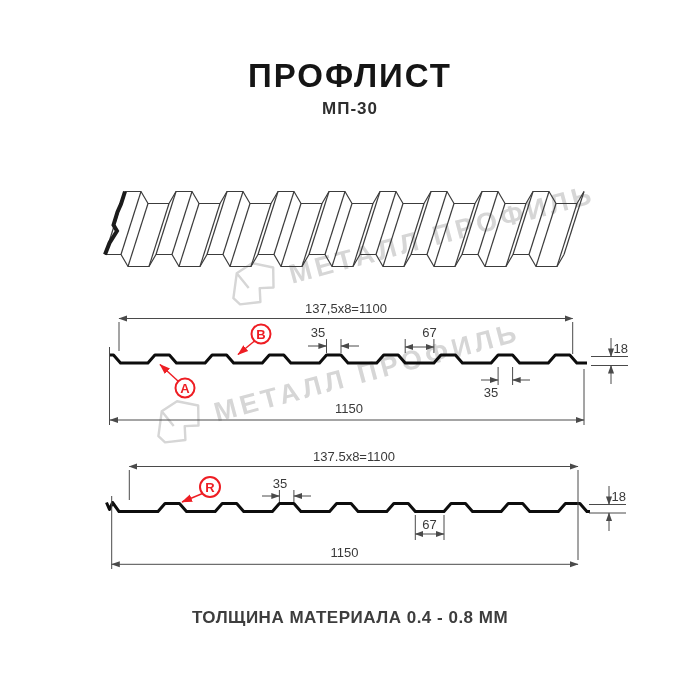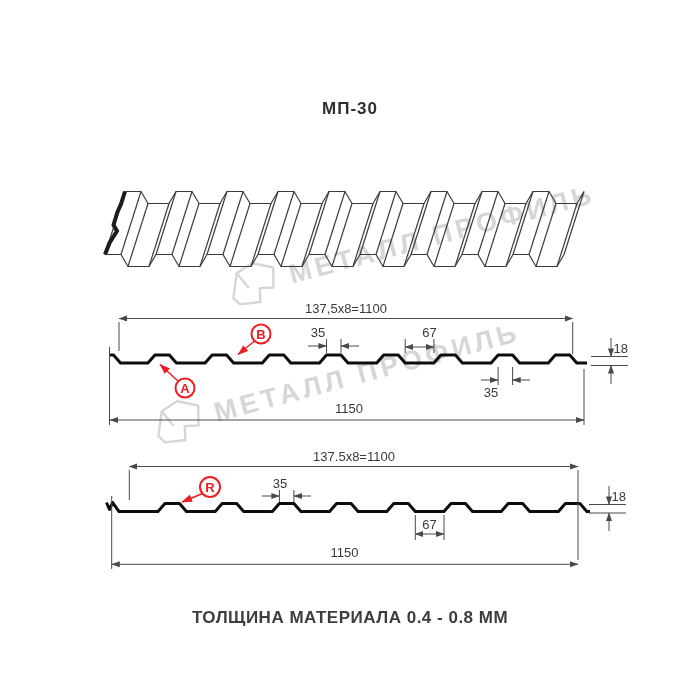--- a/index.html
+++ b/index.html
@@ -24,20 +24,21 @@
   .sheet{stroke:#3c3c3c;stroke-width:1.2;fill:none;}
   .sheetedge{stroke:#1c1c1c;stroke-width:4;fill:none;}
   .redline{stroke:#ee1d23;stroke-width:1.4;fill:none;}
   .redcirc{stroke:#ee1d23;stroke-width:2;fill:none;}
 </style>
 </head>
 <body>
 
 <div id="page">
 
+  <div class="title">ПРОФЛИСТ</div>
   <div class="subtitle">МП-30</div>
 
   <div class="watermark" id="wm1">
     <svg width="56" height="46" viewBox="0 0 58 46">
       <path d="M6,31 L16,7 L34,1 L54,11 L49,31 L35,28 L32,42 L11,39 Z M16,7 L24,25" fill="none" stroke="#d6d6d6" stroke-width="2.5" stroke-linejoin="round"></path>
     </svg>
     <span>МЕТАЛЛ ПРОФИЛЬ</span>
   </div>
 
   <div class="watermark" id="wm2">

